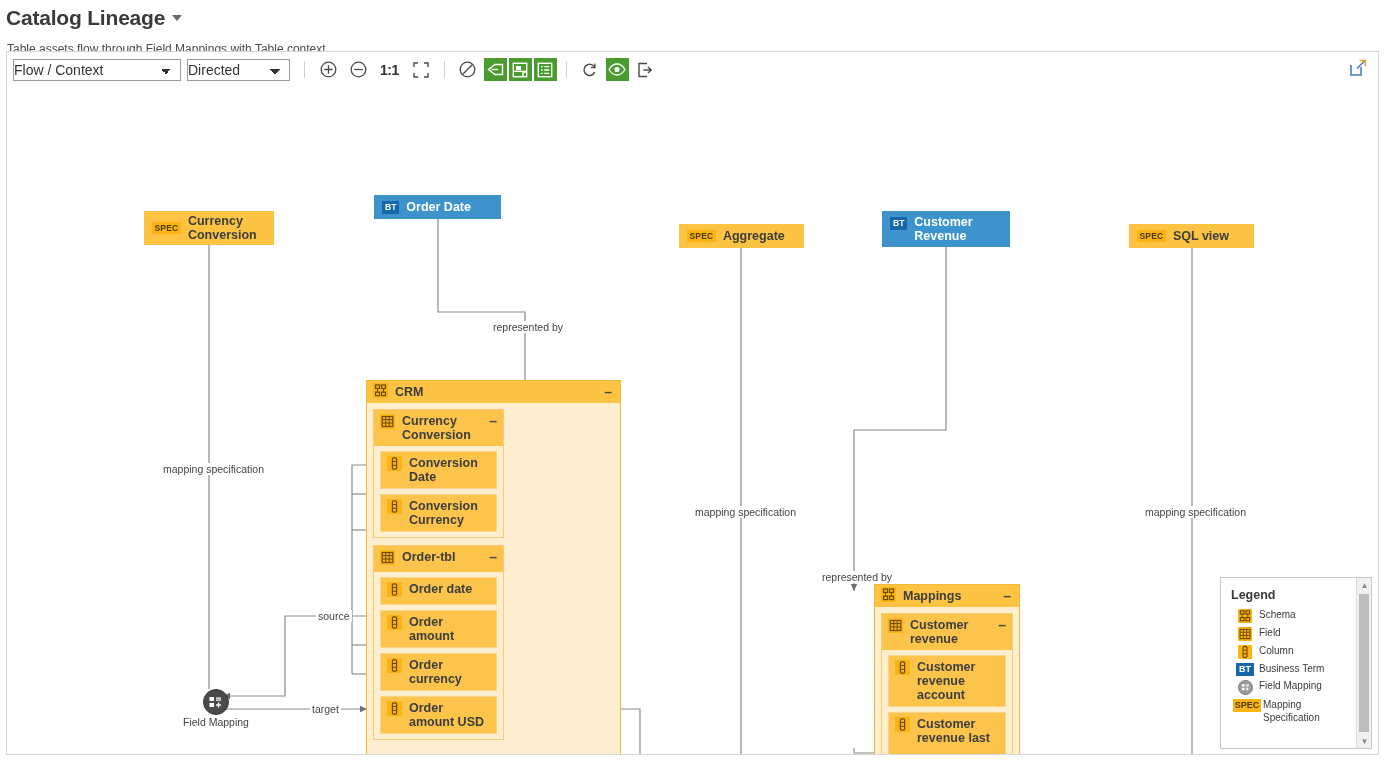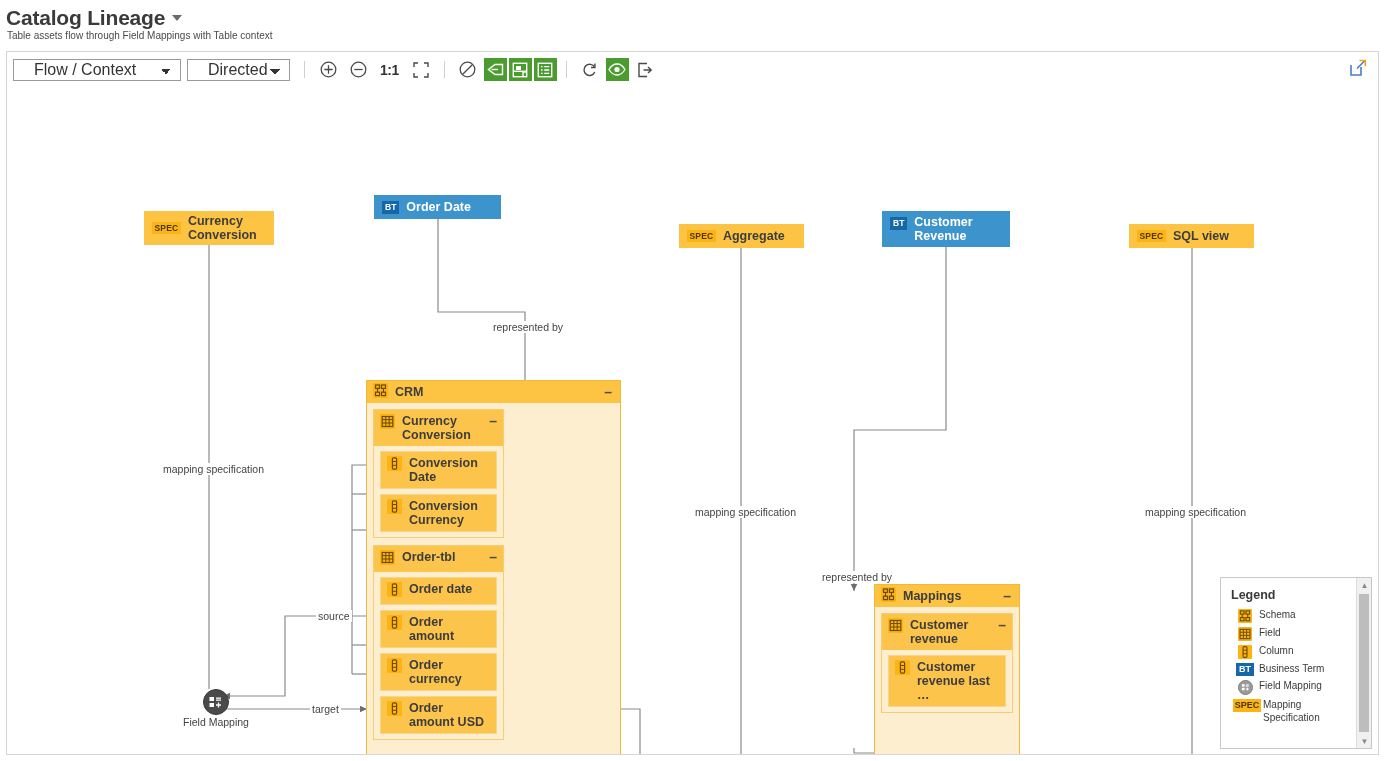--- a/index.html
+++ b/index.html
@@ -20,39 +20,39 @@
     display:inline-block; letter-spacing:-0.2px;
   }
   .title-caret {
     display:inline-block; margin-left:7px;
     border-left:5px solid transparent;
     border-right:5px solid transparent;
     border-top:6px solid #6b6b6b;
     vertical-align:4px; cursor:pointer;
   }
   .page-subtitle {
-    font-size:10px; color:#4a4a4a; margin-top:0; padding-left:1px;
+    font-size:12px; color:#4a4a4a; margin-top:12px; padding-left:1px;
   }
 
   
   #canvas-frame {
     position:absolute; left:6px; top:51px;
     width:1373px; height:704px;
     border:1px solid #d5d5d5; background:#fff;
   }
 
   
   #toolbar {
     position:absolute; left:0; top:0; width:100%; height:35px;
     display:flex; align-items:center; padding:0 6px;
   }
   select.tb-select {
-    height:22px; font-size:16px; font-family:"Liberation Sans", sans-serif;
+    height:22px; font-size:14px; font-family:"Liberation Sans", sans-serif;
     border:1px solid #9a9a9a; background:#fff; color:#333;
-    padding-left:20px; border-radius:0; margin-right:6px;
+    padding-left:0; border-radius:0; margin-right:6px;
     -webkit-appearance:none; appearance:none;
     background-image:
       linear-gradient(45deg, transparent 50%, #333 50%),
       linear-gradient(135deg, #333 50%, transparent 50%);
     background-position: calc(100% - 14px) 9px, calc(100% - 9px) 9px;
     background-size:5px 5px, 5px 5px;
     background-repeat:no-repeat;
   }
   #sel-flow { width:168px; }
   #sel-dir  { width:103px; }
@@ -486,20 +486,29 @@
           <span>Customer revenue</span>
           <span class="collapse">–</span>
         </div>
         <div class="col">
           <span class="ic">
             <span class="ic-col"><svg width="15" height="15" viewBox="0 0 15 15">
                   <rect x="5.4" y="1.8" width="4.2" height="11.4" rx="1.2" fill="none" stroke="#6b4a00" stroke-width="1.2"></rect>
                   <path d="M5.4 5.5h4.2M5.4 9.3h4.2" stroke="#6b4a00" stroke-width="1"></path>
                 </svg></span>
           </span>
+          <span>Customer revenue account</span>
+        </div>
+        <div class="col">
+          <span class="ic">
+            <span class="ic-col"><svg width="15" height="15" viewBox="0 0 15 15">
+                  <rect x="5.4" y="1.8" width="4.2" height="11.4" rx="1.2" fill="none" stroke="#6b4a00" stroke-width="1.2"></rect>
+                  <path d="M5.4 5.5h4.2M5.4 9.3h4.2" stroke="#6b4a00" stroke-width="1"></path>
+                </svg></span>
+          </span>
           <span>Customer revenue last …</span>
         </div>
       </div>
 
     </div>
 
     <div class="fm-node" style="left:176px; top:602px;">
       <div class="fm-circle">
         <svg width="15" height="15" viewBox="0 0 15 15">
             <rect x="1.5" y="2" width="4.5" height="4" fill="#fff"></rect>

